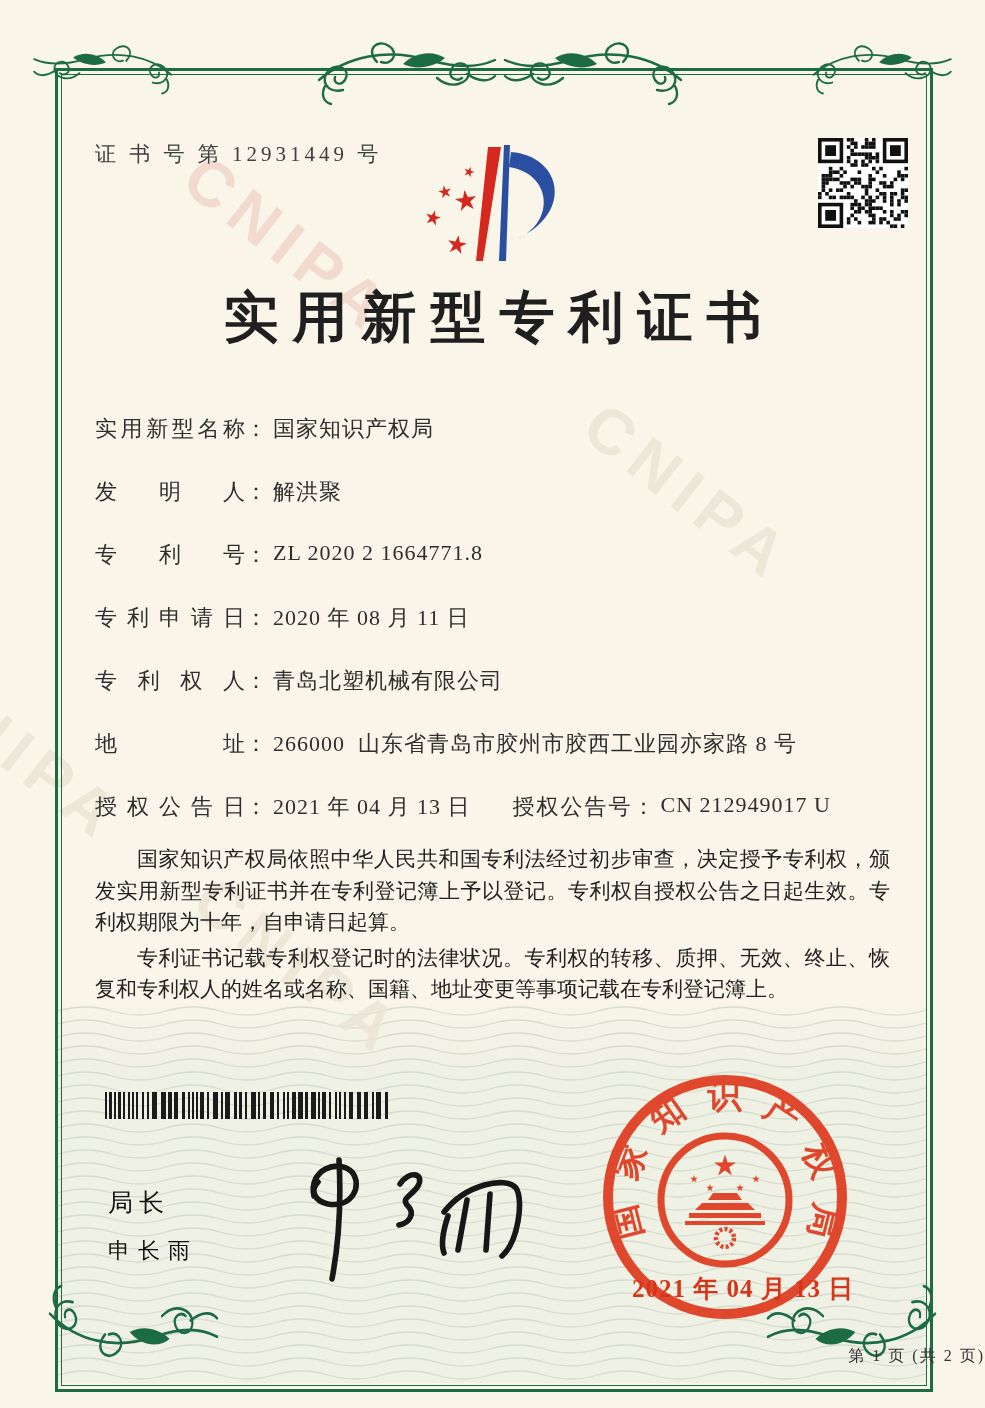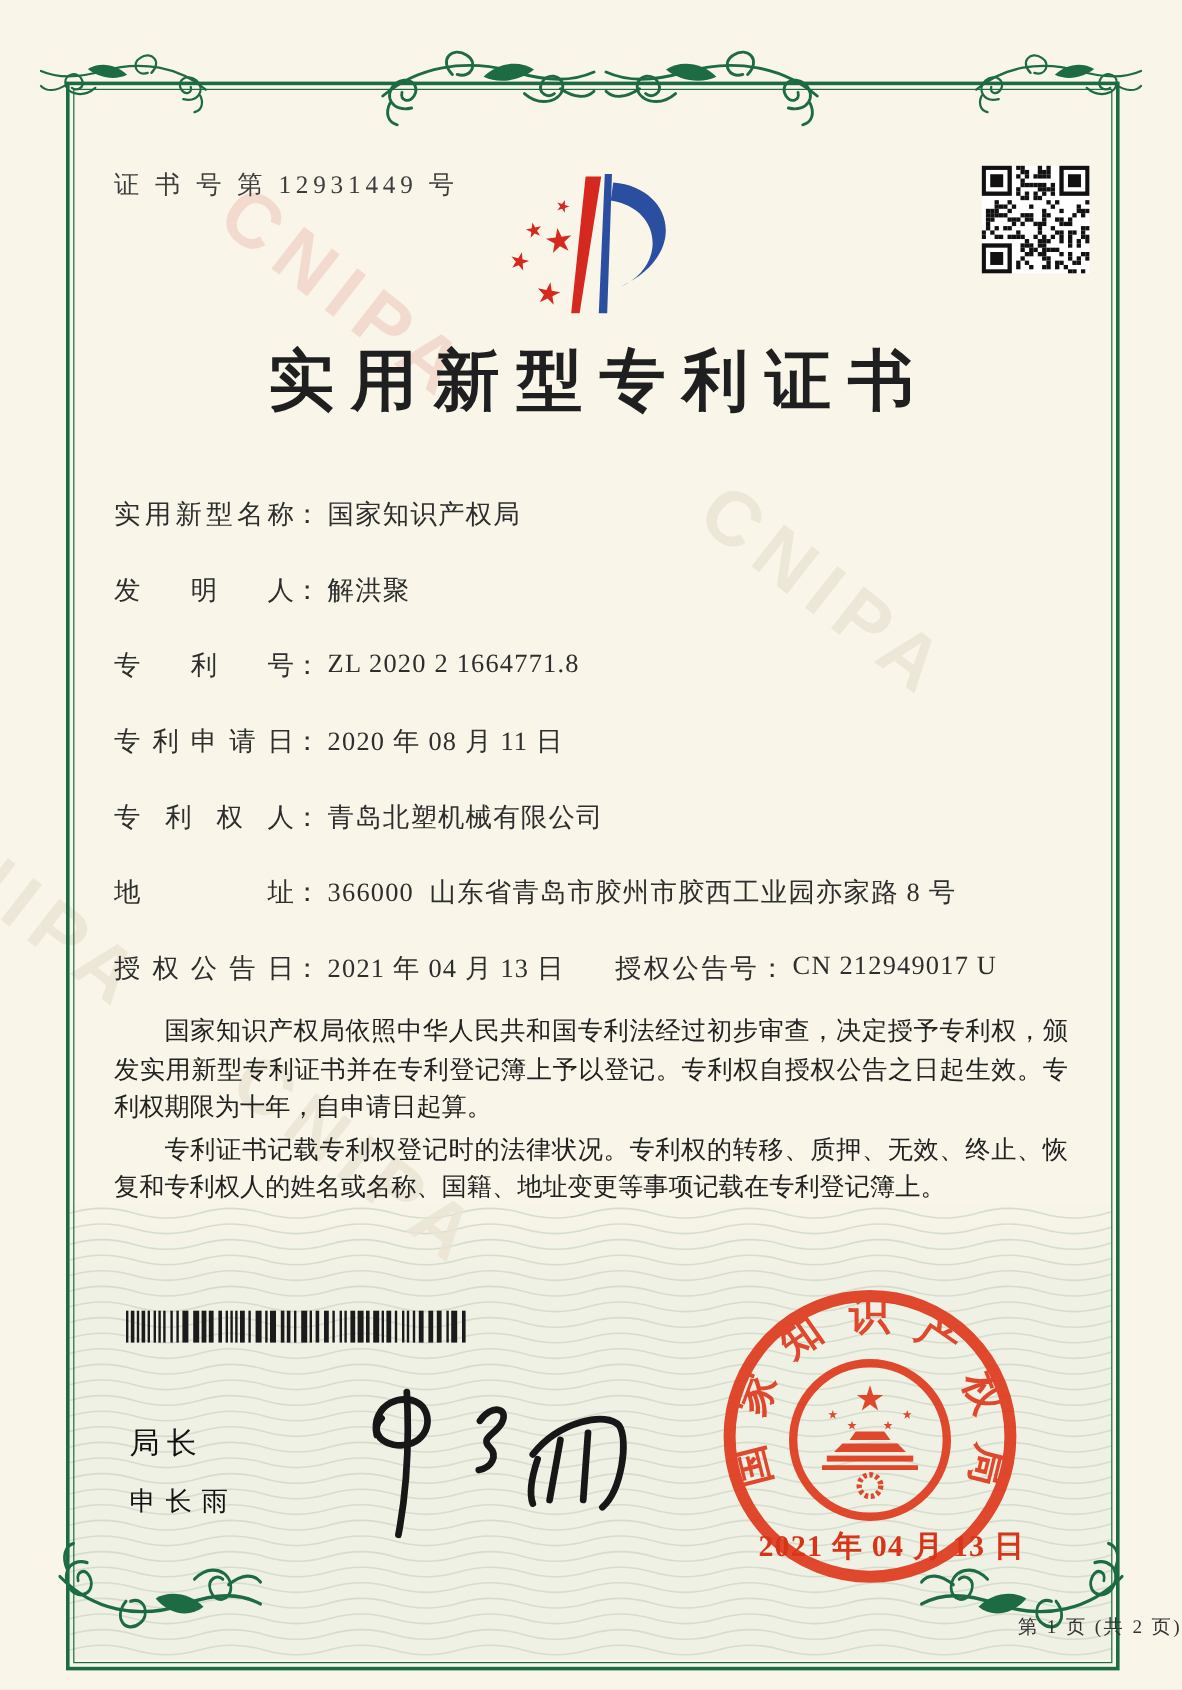--- a/index.html
+++ b/index.html
@@ -365,21 +365,21 @@
         <span class="v">2020 年 08 月 11 日</span>
     </div>
     <div class="field-row">
       <span class="fl">专利权人</span>
         <span class="colon">：</span>
         <span class="v">青岛北塑机械有限公司</span>
     </div>
     <div class="field-row">
       <span class="fl">地址</span>
         <span class="colon">：</span>
-        <span class="v">366000  山东省青岛市胶州市胶西工业园亦家路 8 号</span>
+        <span class="v">266000  山东省青岛市胶州市胶西工业园亦家路 8 号</span>
     </div>
     <div class="field-row">
       <span class="fl">授权公告日</span>
         <span class="colon">：</span>
         <span class="v">2021 年 04 月 13 日</span>
       <span class="grant">
         <span class="fl2">授权公告号</span>
           <span class="colon">：</span>
           <span class="v">CN 212949017 U</span>
       </span>

